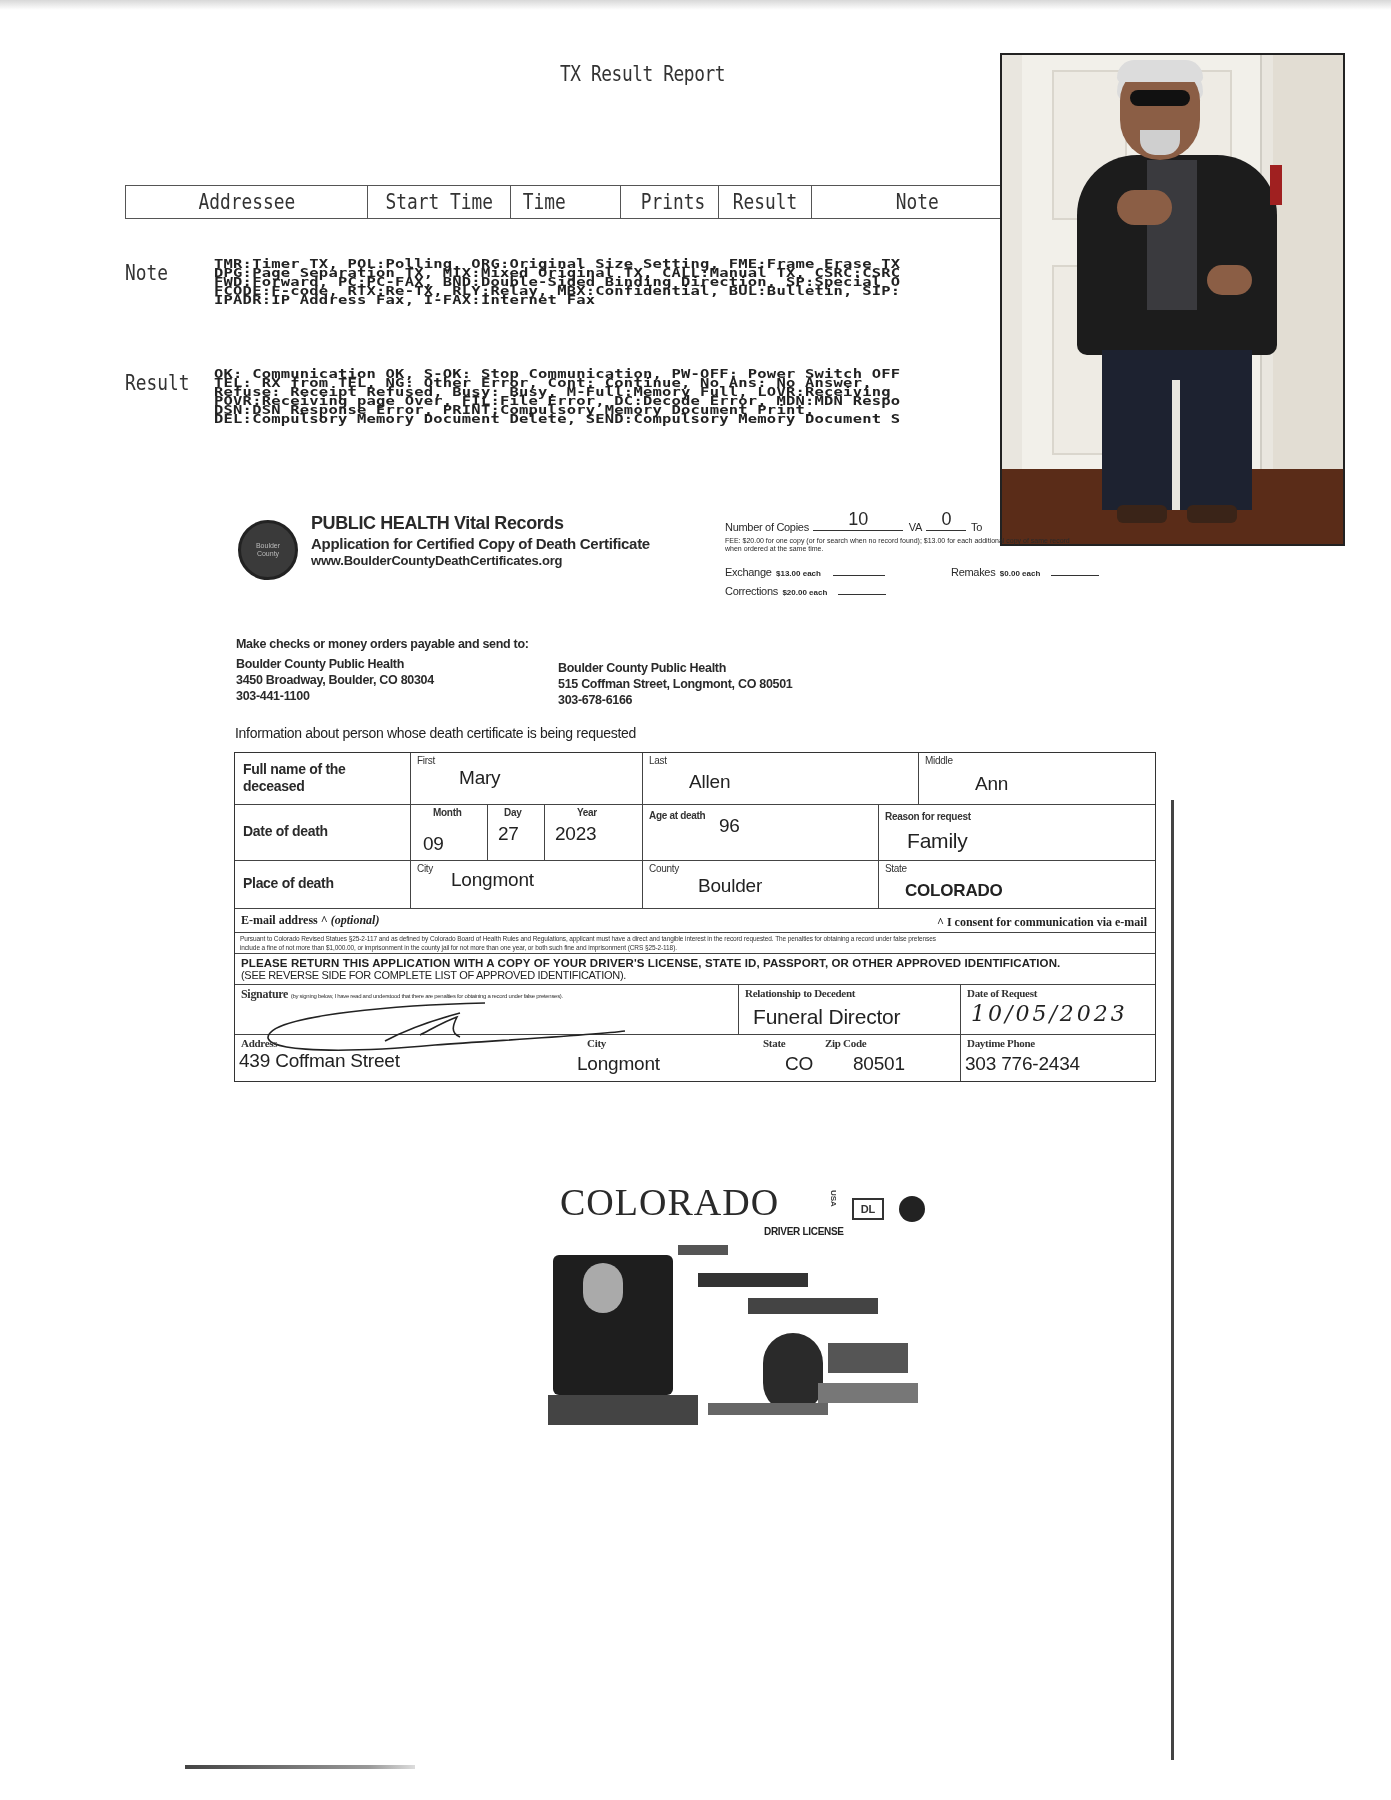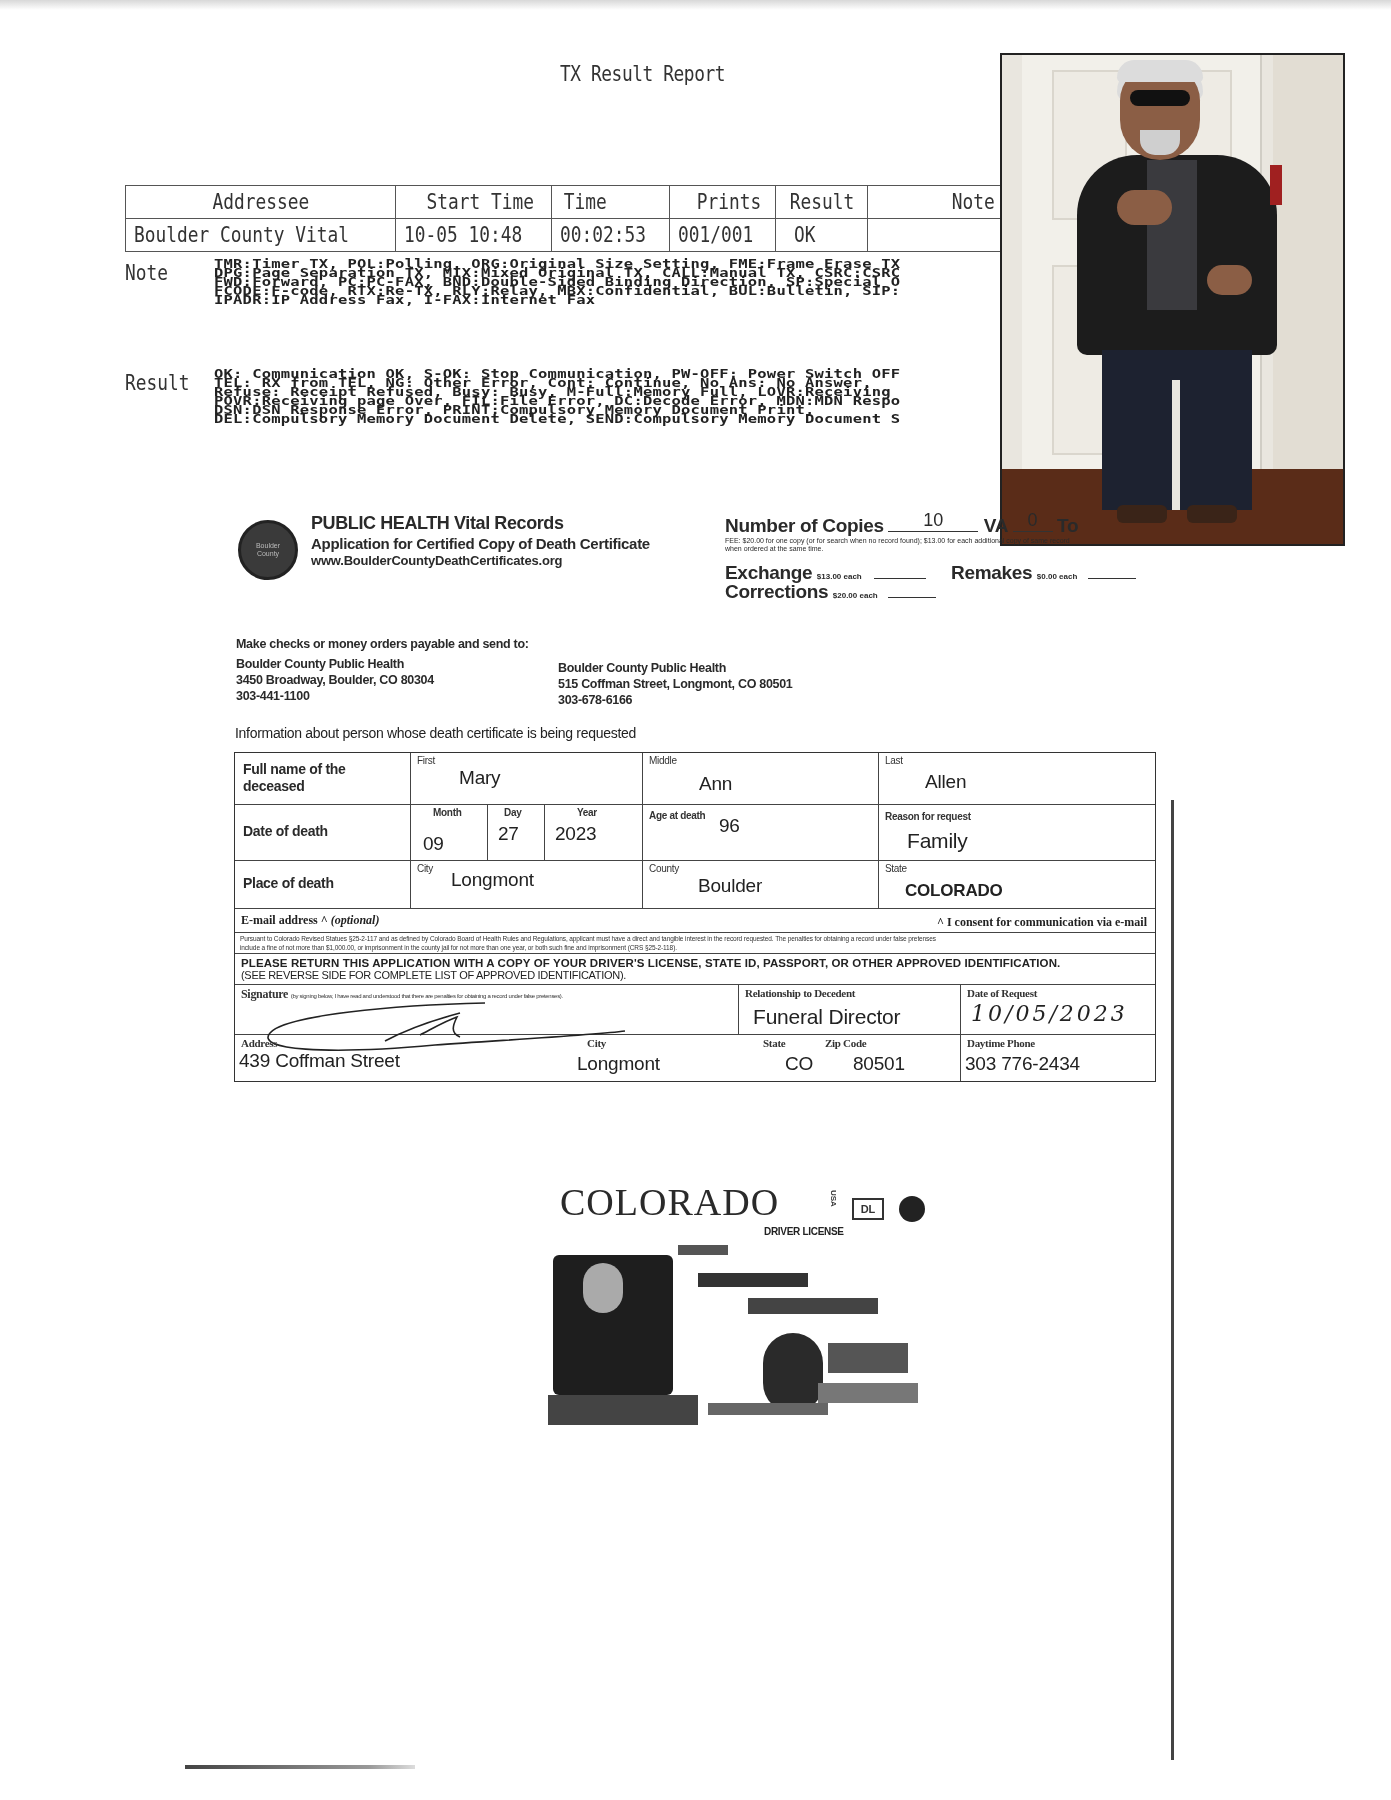--- a/index.html
+++ b/index.html
@@ -52,21 +52,21 @@
   
   .form-logo { position: absolute; left: 238px; top: 520px; width: 60px; height: 60px; border-radius: 50%;
     background: #3a3a3a; border: 3px solid #222; display: flex; align-items: center; justify-content: center; flex-direction: column; }
   .form-logo span { font-size: 7px; color: #bbb; line-height: 8px; }
   .form-head { position: absolute; left: 311px; top: 513px; color: #2a2a2a; }
   .form-head .h1 { font-size: 18px; font-weight: bold; letter-spacing: -0.4px; }
   .form-head .h2 { font-size: 15px; font-weight: bold; letter-spacing: -0.3px; margin-top: 1px; }
   .form-head .h3 { font-size: 13px; font-weight: bold; letter-spacing: -0.2px; margin-top: 1px; }
 
   .fees { position: absolute; left: 725px; top: 515px; color: #2a2a2a; }
-  .fees .bold { font-weight: bold; font-size: 19px; letter-spacing: -0.3px; }
+  .fees .bold { font-weight: normal; font-size: 11px; letter-spacing: -0.3px; }
   .fees .tiny { font-size: 7px; line-height: 8px; width: 430px; }
   .fees .blank { display: inline-block; border-bottom: 1.5px solid #333; text-align: center; font-size: 18px; font-weight: normal; }
   .fees .row { position: absolute; white-space: nowrap; }
   .fees .small { font-size: 8px; font-weight: bold; }
 
   .payable { position: absolute; left: 236px; top: 637px; font-size: 12.5px; font-weight: bold; color: #2a2a2a; letter-spacing: -0.3px; }
   .addr { position: absolute; font-size: 12.5px; font-weight: bold; color: #2a2a2a; line-height: 16px; letter-spacing: -0.3px; }
   .info-caption { position: absolute; left: 235px; top: 725px; font-size: 14px; color: #222; letter-spacing: -0.3px; }
 
   .form-grid { position: absolute; left: 234px; top: 752px; width: 922px; border: 1.5px solid #333; }
@@ -115,28 +115,20 @@
 <table class="tx-table">
   <tbody>
       <tr>
     <th style="width:242px"><span class="cond">Addressee</span></th>
     <th style="width:142px" class="right"><span class="cond">Start Time</span></th>
     <th style="width:110px;text-align:left"><span class="cond">Time</span></th>
     <th style="width:98px" class="right"><span class="cond">Prints</span></th>
     <th style="width:88px"><span class="cond">Result</span></th>
     <th style="width:210px"><span class="cond">Note</span></th>
   </tr>
-  <tr>
-    <td><span class="cond" style="transform-origin:left">Boulder County Vital</span></td>
-    <td><span class="cond" style="transform-origin:left">10-05 10:48</span></td>
-    <td><span class="cond" style="transform-origin:left">00:02:53</span></td>
-    <td><span class="cond" style="transform-origin:left">001/001</span></td>
-    <td style="padding-left:18px"><span class="cond" style="transform-origin:left">OK</span></td>
-    <td></td>
-  </tr>
 </tbody>
   </table>
 
 <div class="tx-label" style="left:125px;top:261px">Note</div>
 <div class="tx-lines" style="left:214px;top:260px"><div>TMR:Timer TX, POL:Polling, ORG:Original Size Setting, FME:Frame Erase TX</div><div>DPG:Page Separation TX, MIX:Mixed Original TX, CALL:Manual TX, CSRC:CSRC</div><div>FWD:Forward, PC:PC-FAX, BND:Double-Sided Binding Direction, SP:Special O</div><div>FCODE:F-code, RTX:Re-TX, RLY:Relay, MBX:Confidential, BUL:Bulletin, SIP:</div><div>IPADR:IP Address Fax, I-FAX:Internet Fax</div></div>
 
 <div class="tx-label" style="left:125px;top:371px">Result</div>
 <div class="tx-lines" style="left:214px;top:370px"><div>OK: Communication OK, S-OK: Stop Communication, PW-OFF: Power Switch OFF</div><div>TEL: RX from TEL, NG: Other Error, Cont: Continue, No Ans: No Answer,</div><div>Refuse: Receipt Refused, Busy: Busy, M-Full:Memory Full, LOVR:Receiving</div><div>POVR:Receiving page Over, FIL:File Error, DC:Decode Error, MDN:MDN Respo</div><div>DSN:DSN Response Error, PRINT:Compulsory Memory Document Print,</div><div>DEL:Compulsory Memory Document Delete, SEND:Compulsory Memory Document S</div></div>
 
 <div class="photo">
@@ -217,27 +209,27 @@
 <div class="info-caption">Information about person whose death certificate is being requested</div>
 
 <div class="form-grid">
 
   <div class="frow" style="height:52px">
     <div class="fcell rowlabel" style="width:176px">Full name of the deceased</div>
     <div class="fcell" style="width:232px">
       <span class="sublabel">First</span>
       <span class="value" style="left:48px;top:14px">Mary</span>
     </div>
+    <div class="fcell" style="flex:1">
+      <span class="sublabel">Last</span>
+      <span class="value" style="left:46px;top:18px">Allen</span>
+    </div>
     <div class="fcell" style="width:236px">
       <span class="sublabel">Middle</span>
       <span class="value" style="left:56px;top:20px">Ann</span>
-    </div>
-    <div class="fcell" style="flex:1">
-      <span class="sublabel">Last</span>
-      <span class="value" style="left:46px;top:18px">Allen</span>
     </div>
   </div>
 
   <div class="frow" style="height:56px">
     <div class="fcell rowlabel" style="width:176px;padding-top:18px">Date of death</div>
     <div class="fcell" style="width:77px">
       <span class="sublabel bold" style="left:22px">Month</span>
       <span class="value" style="left:12px;top:28px">09</span>
     </div>
     <div class="fcell" style="width:57px">

